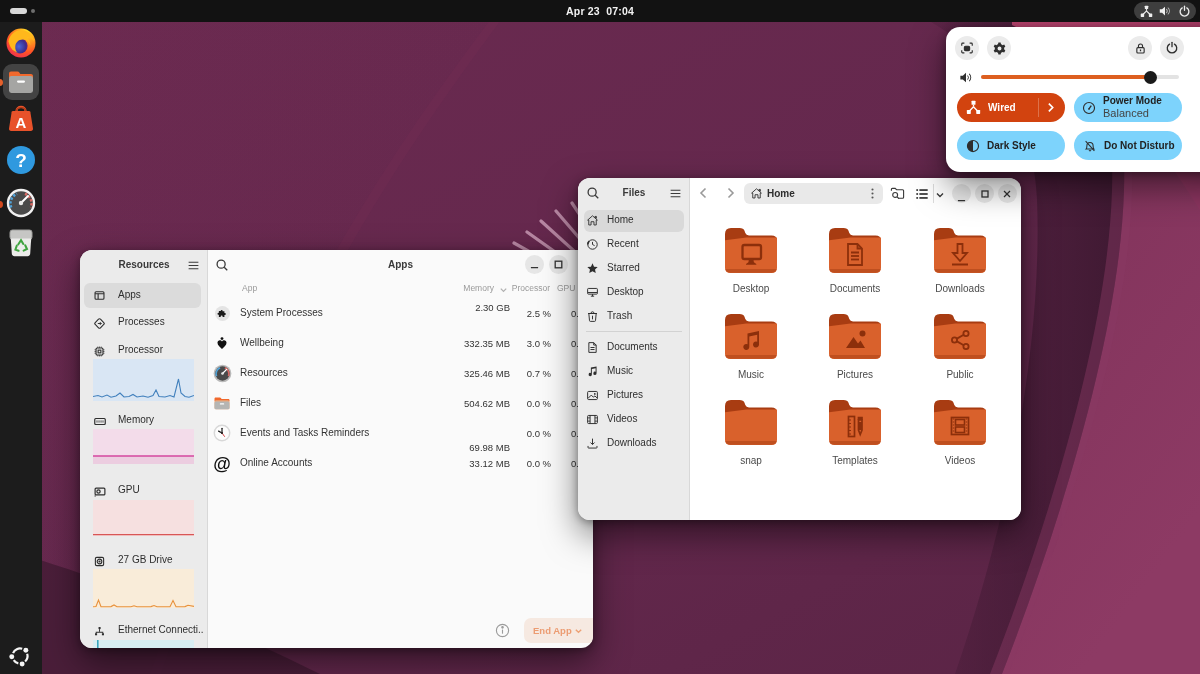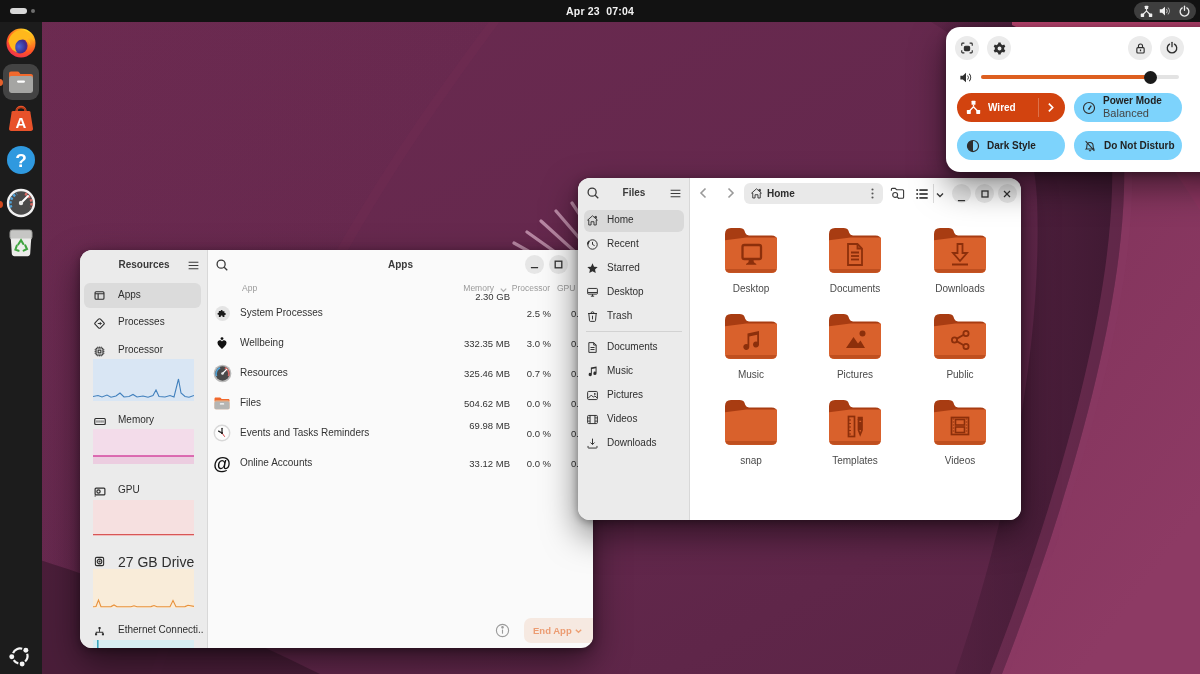--- a/index.html
+++ b/index.html
@@ -247,21 +247,21 @@
       <svg class="abs" style="left:13px; top:250px" width="101" height="36" viewBox="0 0 101 36" preserveAspectRatio="none">
         <rect width="101" height="36" fill="#f6e0e0"></rect>
         <path d="M0 34.6 L101 34.6" fill="none" stroke="#d85656" stroke-width="1.4"></path>
       </svg>
 
       <svg class="abs" style="left:14px; top:305.5px" width="11" height="11" viewBox="0 0 16 16" fill="none" stroke="#2e2e2e" stroke-width="1.6">
           <rect x="2" y="2" width="12" height="12" rx="2"></rect>
           <circle cx="8" cy="8" r="3.4"></circle>
           <circle cx="8" cy="8" r="0.8" fill="#2e2e2e"></circle>
         </svg>
-      <div class="abs" style="left:38px; top:304px; font-size:14px; color:#2e2e2e;">27 GB Drive</div>
+      <div class="abs" style="left:38px; top:304px; font-size:10px; color:#2e2e2e;">27 GB Drive</div>
       <svg class="abs" style="left:13px; top:319px" width="101" height="39" viewBox="0 0 101 39" preserveAspectRatio="none">
         <rect width="101" height="39" fill="#f9ecd9"></rect>
         <path d="M0 37.8 L3 37.5 L5.5 31 L8 37.8 L18 37.6 L21 36 L24 37.8 L38 37.8 L41 36.8 L44 37.8 L58 37.6 L61 36.5 L64 37.8 L77 37.8 L80 31.5 L83 37.8 L92 37.6 L95 36.2 L101 37.4" fill="none" stroke="#e8913c" stroke-width="1.1"></path>
       </svg>
 
       <svg class="abs" style="left:14px; top:375.5px" width="11" height="11" viewBox="0 0 16 16" fill="#2e2e2e">
           <rect x="6.6" y="1.5" width="3" height="3"></rect>
           <rect x="1.5" y="10.5" width="3" height="3"></rect>
           <rect x="11.5" y="10.5" width="3" height="3"></rect>
           <path d="M7.5 4.5h1.2v3H7.5z"></path>
@@ -297,21 +297,21 @@
       </svg>
     <div class="abs" style="left:250px; top:33px; width:92px; text-align:right; font-size:8.5px; color:#9a9a9a;">Processor</div>
     <div class="abs" style="left:349px; top:33px; font-size:8.5px; color:#9a9a9a;">GPU</div>
     <div id="res-rows">
 
       <div class="abs" style="left:6.5px; top:55.5px; width:15px; height:15px; border-radius:8px; background:#e4e4e4;"></div>
       <svg class="abs" style="left:8.5px; top:57.5px" width="11" height="11" viewBox="0 0 16 16" fill="#1a1a1a">
           <path d="M6.5 1.8c1 0 1.7.7 1.7 1.5 0 .3-.1.5-.2.8h3.3v3.3c.3-.1.5-.2.8-.2.8 0 1.5.7 1.5 1.7s-.7 1.7-1.5 1.7c-.3 0-.5-.1-.8-.2v3.4H8c.1-.3.2-.5.2-.8 0-.8-.7-1.5-1.7-1.5s-1.7.7-1.7 1.5c0 .3.1.5.2.8H1.8V10c-.3.1-.5.2-.8.2-.8 0-1.5-.7-1.5-1.7S.2 6.8 1 6.8c.3 0 .5.1.8.2V3.9h3.4c-.1-.3-.2-.5-.2-.8 0-.8.7-1.3 1.5-1.3z" transform="translate(1.2 1.2) scale(0.85)"></path>
         </svg>
       <div class="abs rname" style="top:57px;">System Processes</div>
-      <div class="abs rmem" style="top:41px;">2.30 GB</div>
+      <div class="abs rmem" style="top:52px;">2.30 GB</div>
       <div class="abs rcpu" style="top:57.5px;">2.5 %</div>
       <div class="abs rgpu" style="top:57.5px;">0.</div>
 
       <svg class="abs" style="left:6px; top:85px" width="16" height="16" viewBox="0 0 24 24" fill="#111">
           <circle cx="12" cy="5.4" r="2.1"></circle>
           <path d="M12 21 C9 17.8 5.2 15 5.2 11.6 C5.2 9.3 7 8 8.8 8 C10.1 8 11.3 8.7 12 9.8 C12.7 8.7 13.9 8 15.2 8 C17 8 18.8 9.3 18.8 11.6 C18.8 15 15 17.8 12 21 Z"></path>
         </svg>
       <div class="abs rname" style="top:87px;">Wellbeing</div>
       <div class="abs rmem" style="top:87.5px;">332.35 MB</div>
       <div class="abs rcpu" style="top:87.5px;">3.0 %</div>
@@ -343,21 +343,21 @@
 
       <svg class="abs" style="left:4px; top:173px" width="20" height="20" viewBox="0 0 32 32">
         <circle cx="16" cy="16" r="13.5" fill="#d8d8d8"></circle>
         <circle cx="16" cy="16" r="11.2" fill="#fdfdfd"></circle>
         <line x1="16" y1="16" x2="16" y2="8.5" stroke="#222" stroke-width="2" stroke-linecap="round"></line>
         <line x1="16" y1="16" x2="10.5" y2="13" stroke="#222" stroke-width="2" stroke-linecap="round"></line>
         <line x1="16" y1="16" x2="20" y2="21.5" stroke="#cc2222" stroke-width="1.4" stroke-linecap="round"></line>
         <circle cx="16" cy="16" r="1.6" fill="#222"></circle>
       </svg>
       <div class="abs rname" style="top:177px;">Events and Tasks Reminders</div>
-      <div class="abs rmem" style="top:170px;">69.98 MB</div>
+      <div class="abs rmem" style="top:192px;">69.98 MB</div>
       <div class="abs rcpu" style="top:177.5px;">0.0 %</div>
       <div class="abs rgpu" style="top:177.5px;">0.</div>
 
       <div class="abs" style="left:4px; top:204px; width:20px; height:20px; font-size:18px; font-weight:bold; color:#111; line-height:20px; text-align:center;">@</div>
       <div class="abs rname" style="top:207px;">Online Accounts</div>
       <div class="abs rmem" style="top:207.5px;">33.12 MB</div>
       <div class="abs rcpu" style="top:207.5px;">0.0 %</div>
       <div class="abs rgpu" style="top:207.5px;">0.</div>
     </div>
 

